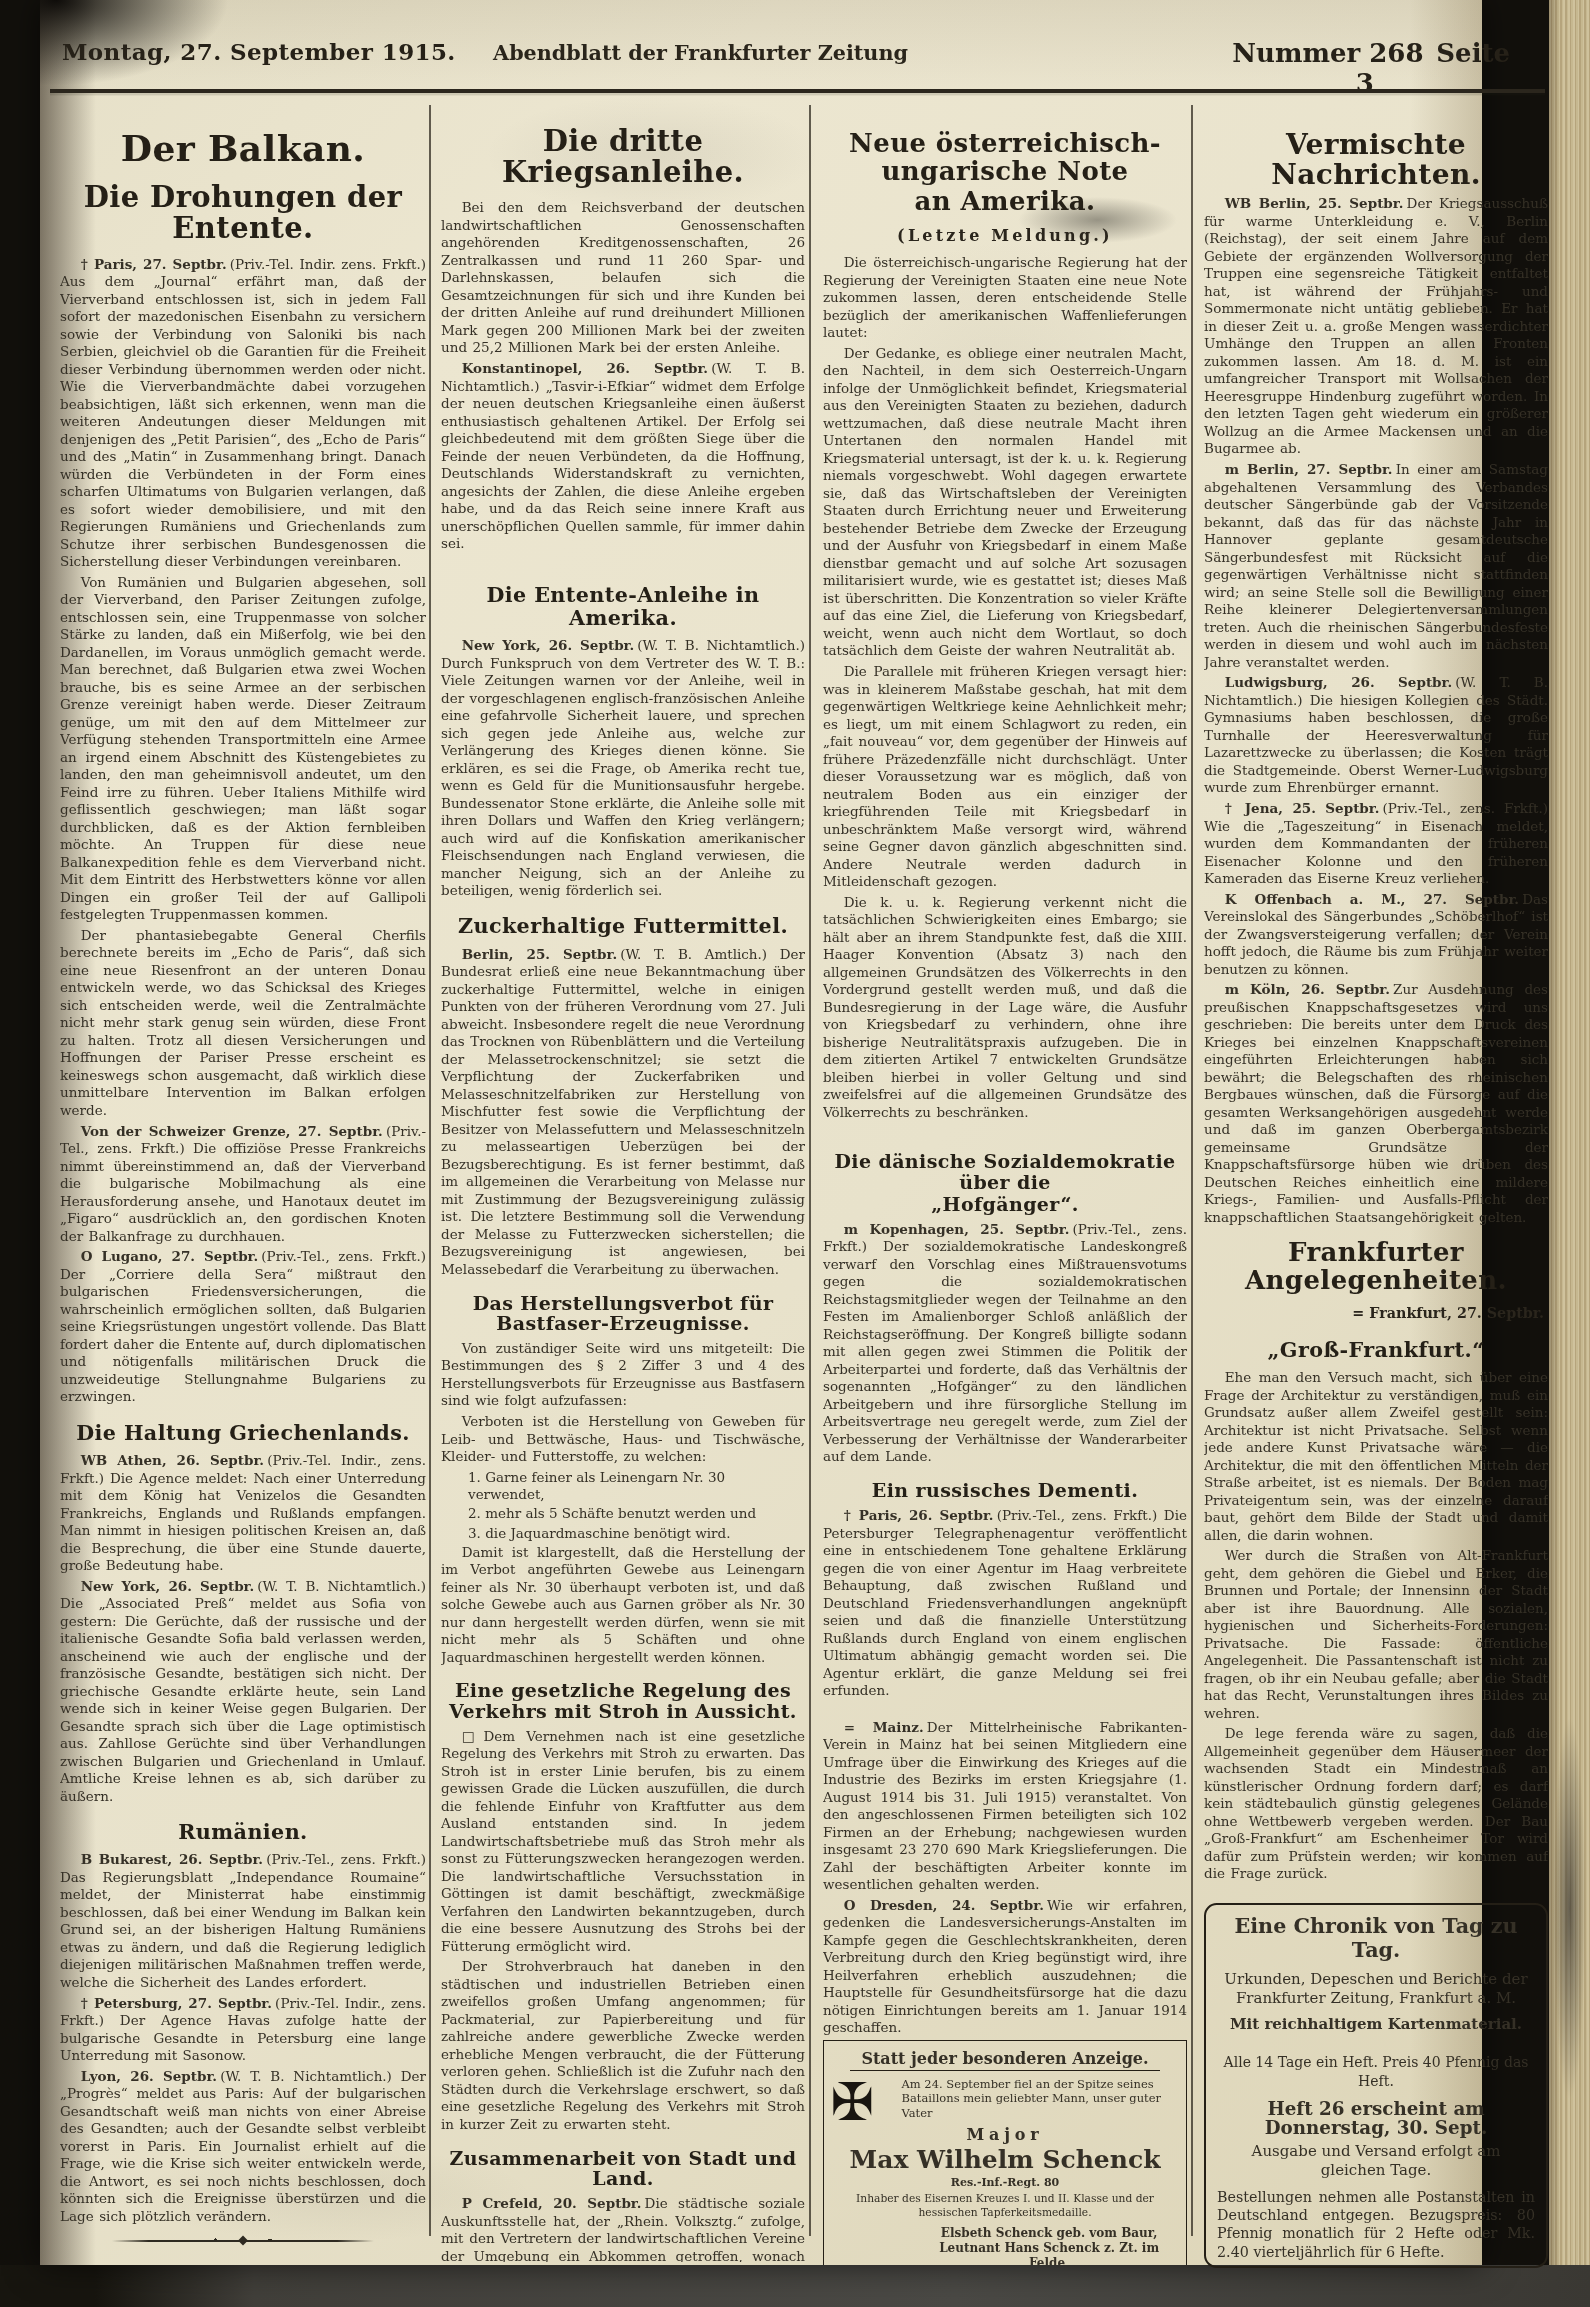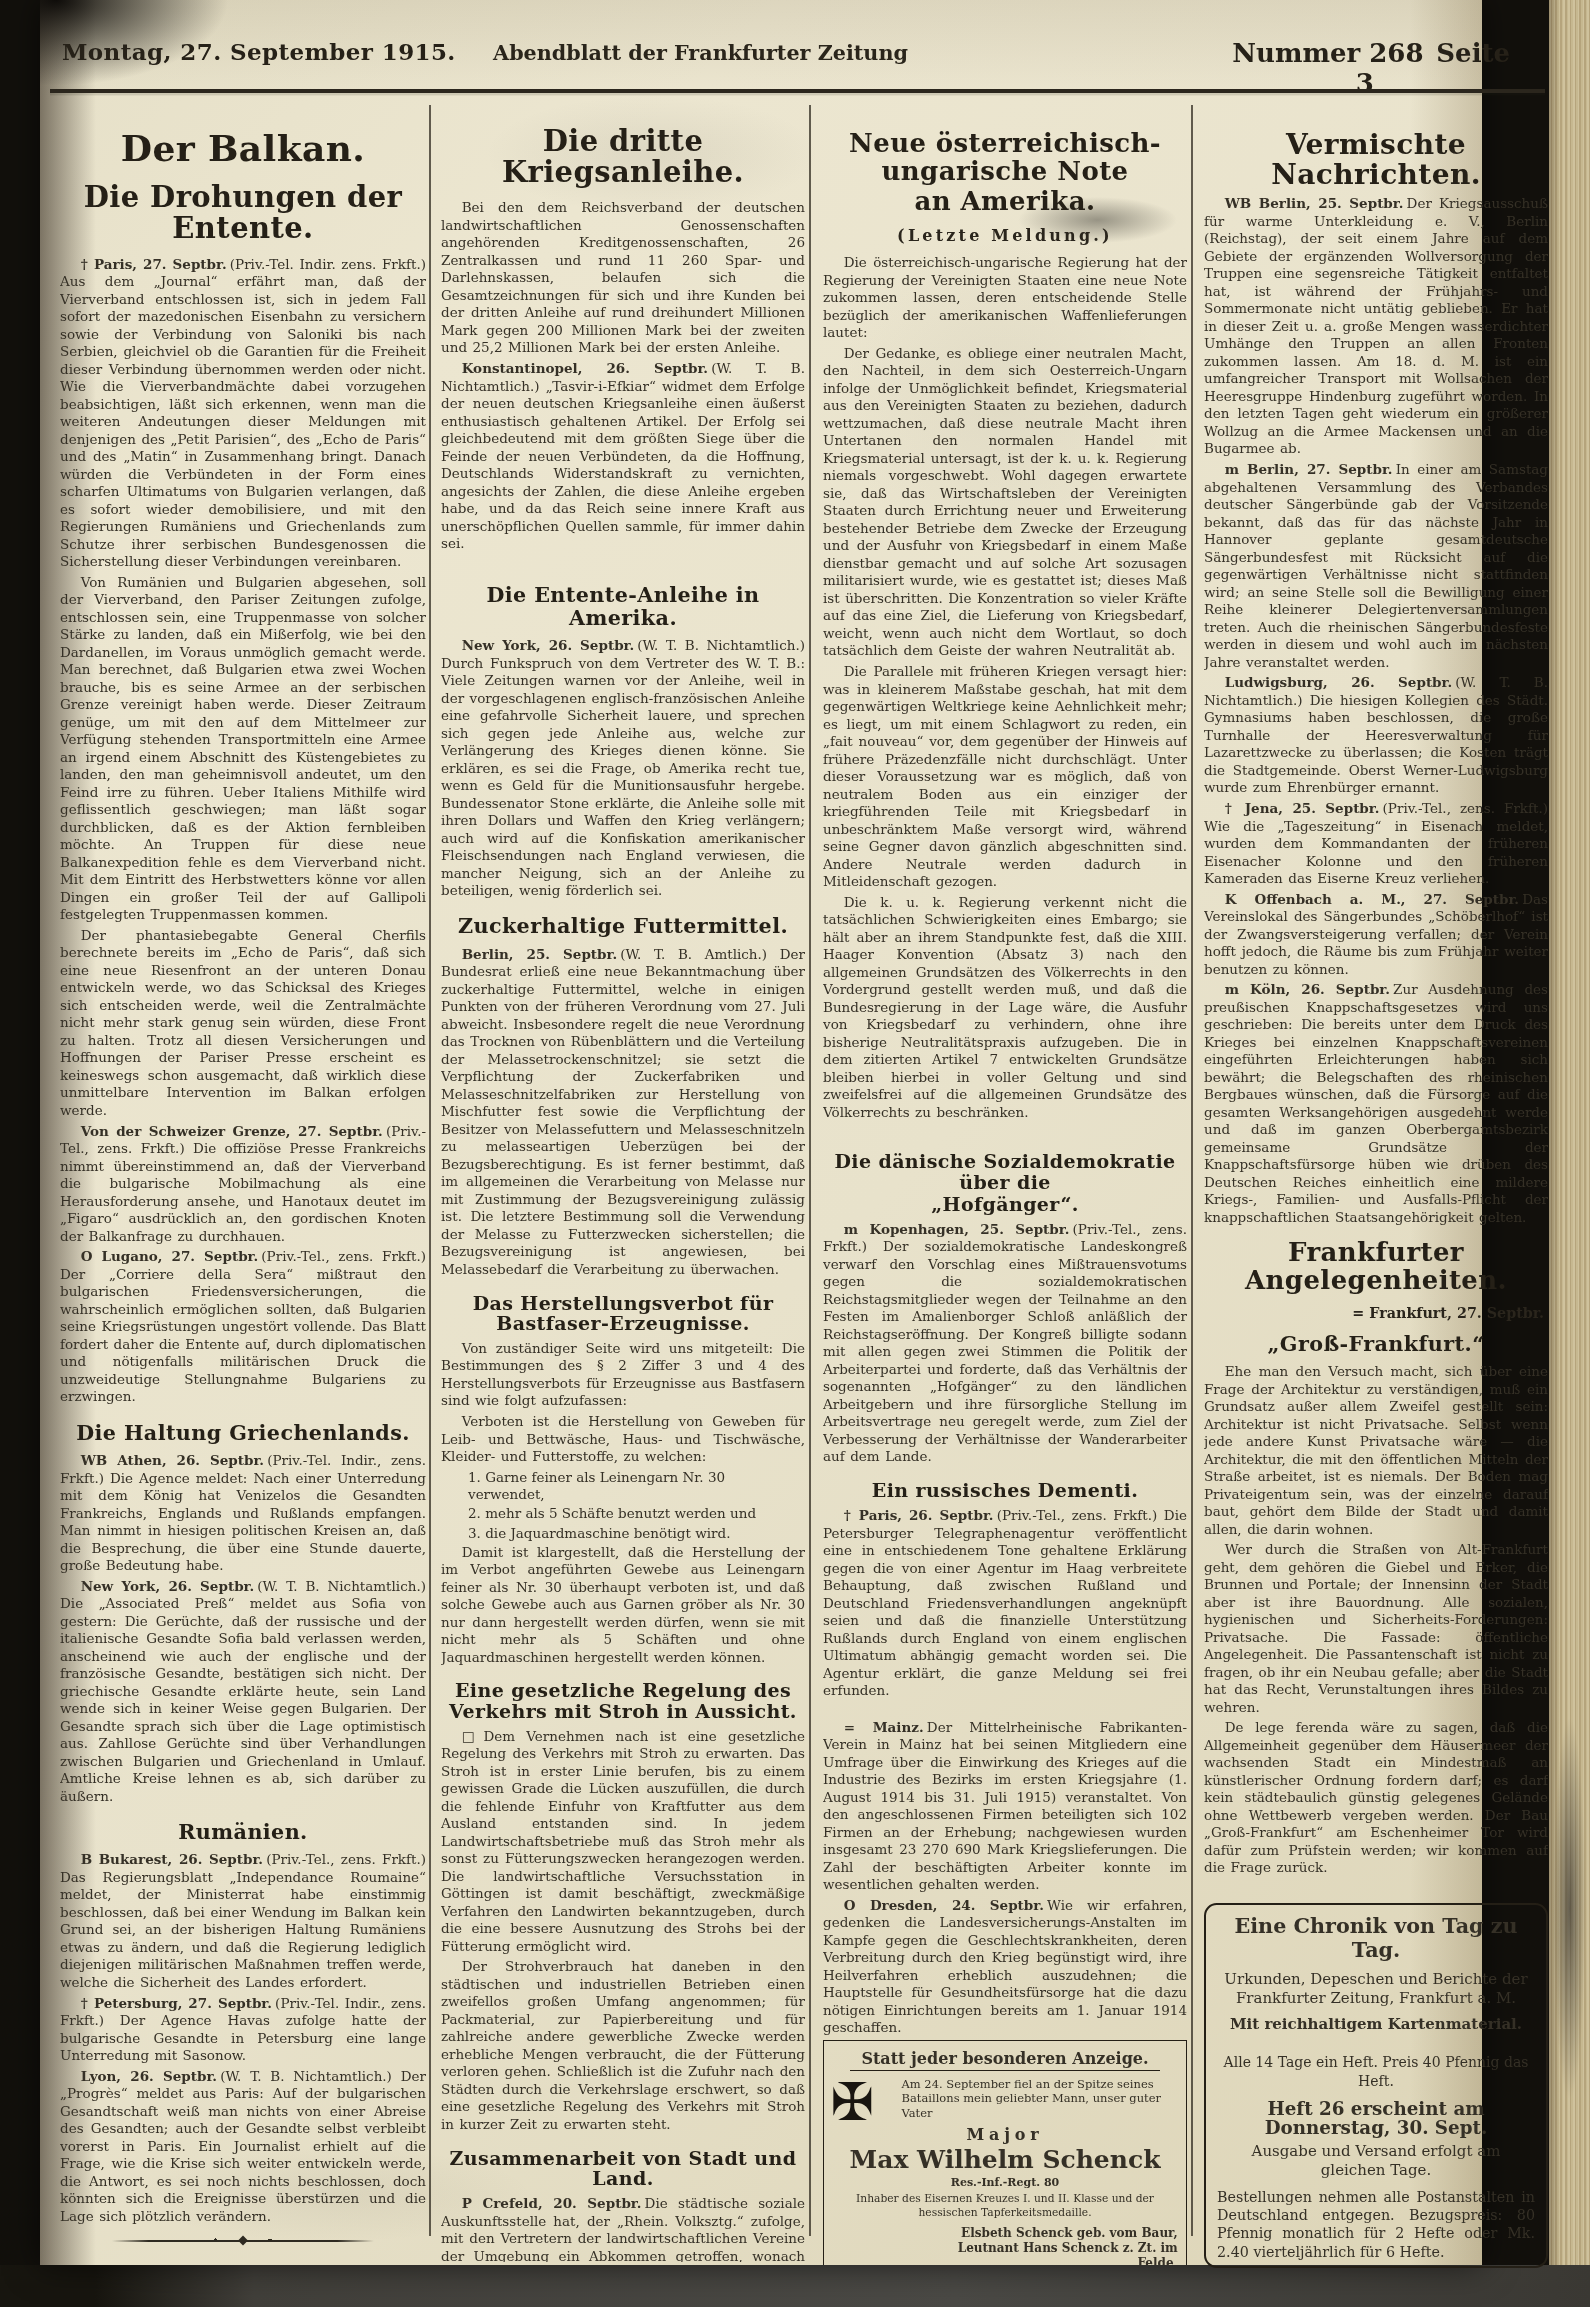--- a/index.html
+++ b/index.html
@@ -86,21 +86,21 @@
 
   
   .obit{border:1.6px solid #241f16;margin-top:auto;padding:8px 9.5px 6.4px;position:relative;text-align:center;}
   .obit .cross{position:absolute;left:6.4px;top:35px;font-size:52px;line-height:1;color:#191510;}
   .obit .hdr{font-weight:bold;font-size:16px;display:inline-block;border-bottom:0.8px solid #241f16;padding:0 11px 1.6px;margin-bottom:6.4px;}
   .obit .intro{font-size:11.5px;line-height:14.3px;text-align:left;margin:0 0 4.8px 68px;}
   .obit .rank{font-weight:bold;font-size:16px;letter-spacing:4.8px;margin:1.6px 0;}
   .obit .name{font-weight:bold;font-size:25px;margin:1.6px 0 1.6px;}
   .obit .reg{font-size:11px;font-weight:bold;margin:0 0 3.2px;}
   .obit .hon{font-size:10.7px;line-height:13.5px;margin:0 0 6.4px;}
-  .obit .fam{width:75%;margin:0 0 6.4px 87px;text-align:right;font-size:12px;line-height:15px;font-weight:bold;}
+  .obit .fam{width:75%;margin:0 0 6.4px 87px;text-align:center;font-size:12px;line-height:15px;font-weight:bold;}
 
   
   .adgroup{margin-top:auto;}
   .bigad{border:2.4px solid #241f16;border-radius:12.7px;padding:9.5px 11px 4.8px;margin:8px 0 6.4px;text-align:center;}
   .bigad .t{font-size:35px;font-weight:bold;letter-spacing:0.8px;margin:0 0 8px;color:#1e1a13;}
   .bigad .st{font-size:20.7px;font-weight:bold;margin:0 0 8px;}
   .bigad .l{font-size:15px;line-height:19px;margin:0;}
   .bigad .l3{font-weight:bold;margin-top:6.4px;}
   .bigad .l4{margin-top:19px;font-size:14px;}
   .bigad .l5{font-weight:bold;font-size:18.3px;margin-top:8px;}
@@ -210,21 +210,21 @@
   <div class="col col4">
     <h1 class="hx h36">Vermischte Nachrichten.</h1>
     <p class="bp"><b class="lead">WB Berlin, 25. Septbr.</b><span>Der Kriegsausschuß für warme Unterkleidung e. V., Berlin (Reichstag), der seit einem Jahre auf dem Gebiete der ergänzenden Wollversorgung der Truppen eine segensreiche Tätigkeit entfaltet hat, ist während der Frühjahrs- und Sommermonate nicht untätig geblieben. Er hat in dieser Zeit u. a. große Mengen wasserdichter Umhänge den Truppen an allen Fronten zukommen lassen. Am 18. d. M. ist ein umfangreicher Transport mit Wollsachen der Heeresgruppe Hindenburg zugeführt worden. In den letzten Tagen geht wiederum ein größerer Wollzug an die Armee Mackensen und an die Bugarmee ab.</span></p>
     <p class="bp"><b class="lead">m Berlin, 27. Septbr.</b><span>In einer am Samstag abgehaltenen Versammlung des Verbandes deutscher Sängerbünde gab der Vorsitzende bekannt, daß das für das nächste Jahr in Hannover geplante gesamtdeutsche Sängerbundesfest mit Rücksicht auf die gegenwärtigen Verhältnisse nicht stattfinden wird; an seine Stelle soll die Bewilligung einer Reihe kleinerer Delegiertenversammlungen treten. Auch die rheinischen Sängerbundesfeste werden in diesem und wohl auch im nächsten Jahre veranstaltet werden.</span></p>
     <p class="bp"><b class="lead">Ludwigsburg, 26. Septbr.</b><span>(W. T. B. Nichtamtlich.) Die hiesigen Kollegien des Städt. Gymnasiums haben beschlossen, die große Turnhalle der Heeresverwaltung für Lazarettzwecke zu überlassen; die Kosten trägt die Stadtgemeinde. Oberst Werner-Ludwigsburg wurde zum Ehrenbürger ernannt.</span></p>
     <p class="bp"><b class="lead">† Jena, 25. Septbr.</b><span>(Priv.-Tel., zens. Frkft.) Wie die „Tageszeitung“ in Eisenach meldet, wurden dem Kommandanten der früheren Eisenacher Kolonne und den früheren Kameraden das Eiserne Kreuz verliehen.</span></p>
     <p class="bp"><b class="lead">K Offenbach a. M., 27. Septbr.</b><span>Das Vereinslokal des Sängerbundes „Schöberlhof“ ist der Zwangsversteigerung verfallen; der Verein hofft jedoch, die Räume bis zum Frühjahr weiter benutzen zu können.</span></p>
     <p class="bp"><b class="lead">m Köln, 26. Septbr.</b><span>Zur Ausdehnung des preußischen Knappschaftsgesetzes wird uns geschrieben: Die bereits unter dem Druck des Krieges bei einzelnen Knappschaftsvereinen eingeführten Erleichterungen haben sich bewährt; die Belegschaften des rheinischen Bergbaues wünschen, daß die Fürsorge auf die gesamten Werksangehörigen ausgedehnt werde und daß im ganzen Oberbergamtsbezirk gemeinsame Grundsätze der Knappschaftsfürsorge hüben wie drüben des Deutschen Reiches einheitlich eine mildere Kriegs-, Familien- und Ausfalls-Pflicht der knappschaftlichen Staatsangehörigkeit gelten.</span></p>
     <h1 class="hx h34" style="margin-top:8px;">Frankfurter Angelegenheiten.</h1>
     <div class="dateline">= Frankfurt, 27. Septbr.</div>
-    <h2 class="hx h27" style="margin-top:4px;">„Groß-Frankfurt.“</h2>
+    <h2 class="hx h27" style="margin-top:10px;">„Groß-Frankfurt.“</h2>
     <p class="bp"><span>Ehe man den Versuch macht, sich über eine Frage der Architektur zu verständigen, muß ein Grundsatz außer allem Zweifel gestellt sein: Architektur ist nicht Privatsache. Selbst wenn jede andere Kunst Privatsache wäre — die Architektur, die mit den öffentlichen Mitteln der Straße arbeitet, ist es niemals. Der Boden mag Privateigentum sein, was der einzelne darauf baut, gehört dem Bilde der Stadt und damit allen, die darin wohnen.</span></p>
     <p class="bp"><span>Wer durch die Straßen von Alt-Frankfurt geht, dem gehören die Giebel und Erker, die Brunnen und Portale; der Innensinn der Stadt aber ist ihre Bauordnung. Alle sozialen, hygienischen und Sicherheits-Forderungen: Privatsache. Die Fassade: öffentliche Angelegenheit. Die Passantenschaft ist nicht zu fragen, ob ihr ein Neubau gefalle; aber die Stadt hat das Recht, Verunstaltungen ihres Bildes zu wehren.</span></p>
     <p class="bp"><span>De lege ferenda wäre zu sagen, daß die Allgemeinheit gegenüber dem Häusermeer der wachsenden Stadt ein Mindestmaß an künstlerischer Ordnung fordern darf; es darf kein städtebaulich günstig gelegenes Gelände ohne Wettbewerb vergeben werden. Der Bau „Groß-Frankfurt“ am Eschenheimer Tor wird dafür zum Prüfstein werden; wir kommen auf die Frage zurück.</span></p>
 
     <div class="adgroup">
       <div class="bigad">
         <div class="st">Eine Chronik von Tag zu Tag.</div>
         <div class="l">Urkunden, Depeschen und Berichte der</div>
         <div class="l">Frankfurter Zeitung, Frankfurt a. M.</div>
         <div class="l l3">Mit reichhaltigem Kartenmaterial.</div>

